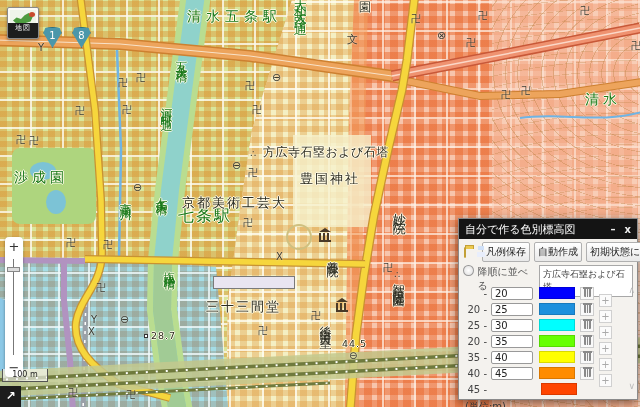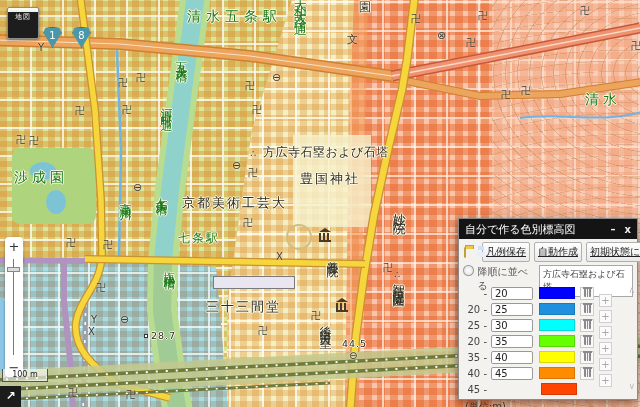--- a/index.html
+++ b/index.html
@@ -76,42 +76,42 @@
     clip-path:polygon(50% 100%,2% 28%,12% 5%,50% 0,88% 5%,98% 28%);
     color:#fff;font-size:10px;text-align:center;line-height:15px;}
 
   
   .layerbtn{position:absolute;left:7px;top:7px;width:32px;height:32px;background:#fbfbf6;
     border:1px solid #8a8a8a;border-radius:2px;box-shadow:0 1px 3px rgba(0,0,0,.4);overflow:hidden;}
   .layerbtn .mini{position:absolute;left:2px;top:2px;width:26px;height:17px;background:#eef4ea;}
   .layerbtn .jp{position:absolute;left:3px;top:3px;width:20px;height:12px;background:#4d9b3f;
     clip-path:polygon(0 62%,18% 38%,40% 50%,58% 18%,78% 0,100% 28%,88% 70%,55% 88%,25% 100%);}
   .layerbtn .jp2{position:absolute;right:3px;top:4px;width:6px;height:5px;background:#c84a2e;border-radius:50%;}
-  .layerbtn .cap{position:absolute;left:0;bottom:0;width:100%;height:26px;background:#1d1d1d;
+  .layerbtn .cap{position:absolute;left:0;bottom:0;width:100%;height:15px;background:#1d1d1d;
     color:#fff;font-size:7px;text-align:center;line-height:11px;letter-spacing:1px;}
   .zoomctl{position:absolute;left:5px;top:237px;width:18px;height:140px;background:#fff;
     border-radius:4px;box-shadow:0 1px 3px rgba(0,0,0,.4);}
   .zoomctl .zi,.zoomctl .zo{position:absolute;left:0;width:100%;text-align:center;font-size:13px;color:#333;}
   .zoomctl .zi{top:2px;} .zoomctl .zo{bottom:2px;}
   .zoomctl .track{position:absolute;left:8px;top:22px;width:0;height:96px;border-left:1.5px solid #777;}
   .zoomctl .handle{position:absolute;left:2px;top:30px;width:13px;height:5px;background:#ddd;border:1px solid #888;}
   .scalebar{position:absolute;left:2px;top:369px;width:46px;height:13px;background:rgba(255,255,255,.6);
     border:1px solid #555;border-top:none;color:#222;font-size:8px;text-align:center;line-height:12px;}
   .fsbtn{position:absolute;left:0px;top:386px;width:21px;height:21px;background:#1c1c1c;color:#fff;
     font-size:12px;font-weight:bold;text-align:center;line-height:21px;}
 
   
   .panel{position:absolute;left:458px;top:218px;width:180px;height:182px;background:#f4f2ee;
     border:1px solid #8a8a8a;box-shadow:0 3px 10px rgba(0,0,0,.5);font-size:10px;color:#333;}
   .ptitle{height:20px;background:#141414;color:#fff;display:flex;align-items:center;padding:0 6px;font-size:11px;}
   .ptitle .t{flex:1;white-space:nowrap;overflow:hidden;}
   .ptitle .tbtn{margin-left:9px;cursor:pointer;color:#eee;font-weight:bold;font-size:10px;}
   .ptoolbar{display:flex;align-items:center;gap:4px;padding:4px 3px;height:26px;}
   .ptoolbar button{font-size:10px;padding:2px 3px;background:linear-gradient(#ffffff,#e9e9e9);
-    border:1px solid #b0b0b0;border-radius:2px;color:#222;white-space:nowrap;text-decoration:underline;}
+    border:1px solid #b0b0b0;border-radius:2px;color:#222;white-space:nowrap;}
   .icon-folder{position:relative;width:15px;height:11px;background:#ecc94e;border:1px solid #c2a037;border-radius:1px;margin:0 2px;}
   .icon-folder::before{content:"";position:absolute;left:0;top:-3px;width:7px;height:3px;background:#ecc94e;border:1px solid #c2a037;border-bottom:none;}
   .icon-disk{position:relative;width:12px;height:12px;background:#3a72d8;border-radius:1px;margin:0 3px;}
   .icon-disk::before{content:"";position:absolute;left:3px;top:0;width:6px;height:4px;background:#cfe0f8;}
   .icon-disk::after{content:"";position:absolute;left:2px;bottom:1px;width:8px;height:5px;background:#e8eefc;}
   .sortrow{display:flex;align-items:flex-start;height:18px;padding:0 4px;gap:4px;}
   .radio{width:11px;height:11px;border:1px solid #999;border-radius:50%;background:radial-gradient(#fff,#ddd);}
   .sortlabel{color:#555;}
   .patternbox{margin-left:auto;border:1px solid #a8a8a8;background:#fff;padding:2px 3px;font-size:9px;color:#444;}
   .rows{position:relative;padding:2px 14px 0 2px;}
@@ -237,21 +237,21 @@
       </div>
     <div id="labels">
         <div class="mlabel lg" style="left: 187px; top: 9px; font-size: 14px; letter-spacing: 5px;">清水五条駅</div>
         <div class="mlabel lg lv" style="left: 293px; top: -12px; font-size: 13px; letter-spacing: 6px;">大和大路通</div>
         <div class="mlabel lg lv" style="left: 175px; top: 52px; font-size: 12px; letter-spacing: 3px;">五条大橋</div>
         <div class="mlabel lg lv" style="left: 160px; top: 98px; font-size: 12px; letter-spacing: 4px;">河原町通</div>
         <div class="mlabel lg" style="left: 14px; top: 170px; font-size: 14px; letter-spacing: 4px;">渉成園</div>
         <div class="mlabel lg lv" style="left: 119px; top: 193px; font-size: 12px; letter-spacing: 3px;">高瀬川</div>
         <div class="mlabel lg lv" style="left: 155px; top: 188px; font-size: 12px; letter-spacing: 2px;">七条大橋</div>
         <div class="mlabel lg lv" style="left: 163px; top: 262px; font-size: 12px; letter-spacing: 2px;">塩小路橋</div>
-        <div class="mlabel lg" style="left: 178px; top: 232px; font-size: 12px; letter-spacing: 2px; text-align: center;">七条駅</div>
+        <div class="mlabel lg" style="left: 178px; top: 208px; font-size: 16px; letter-spacing: 2px; text-align: center;">七条駅</div>
         <div class="mlabel lg" style="left: 585px; top: 92px; font-size: 14px; letter-spacing: 4px;">清水</div>
         <div class="mlabel lk" style="left: 359px; top: 1px; font-size: 12px; letter-spacing: 0px;">園</div>
         <div class="mlabel lk" style="left: 182px; top: 196px; font-size: 13px; letter-spacing: 2px;">京都美術工芸大</div>
         <div class="mlabel lk" style="left: 263px; top: 146px; font-size: 12px; letter-spacing: 0.5px;">方広寺石塁および石塔</div>
         <div class="mlabel lk" style="left: 300px; top: 172px; font-size: 13px; letter-spacing: 2px;">豊国神社</div>
         <div class="mlabel lk lv" style="left: 392px; top: 203px; font-size: 13px; letter-spacing: 4px;">妙法院</div>
         <div class="mlabel lk lv" style="left: 326px; top: 251px; font-size: 12px; letter-spacing: 2px;">養源院</div>
         <div class="mlabel lk" style="left: 206px; top: 300px; font-size: 13px; letter-spacing: 2px;">三十三間堂</div>
         <div class="mlabel lk lv" style="left: 319px; top: 316px; font-size: 12px; letter-spacing: 3px;">後白河天皇</div>
         <div class="mlabel lk lv" style="left: 392px; top: 274px; font-size: 12px; letter-spacing: 3px;">智積院庭園</div>

